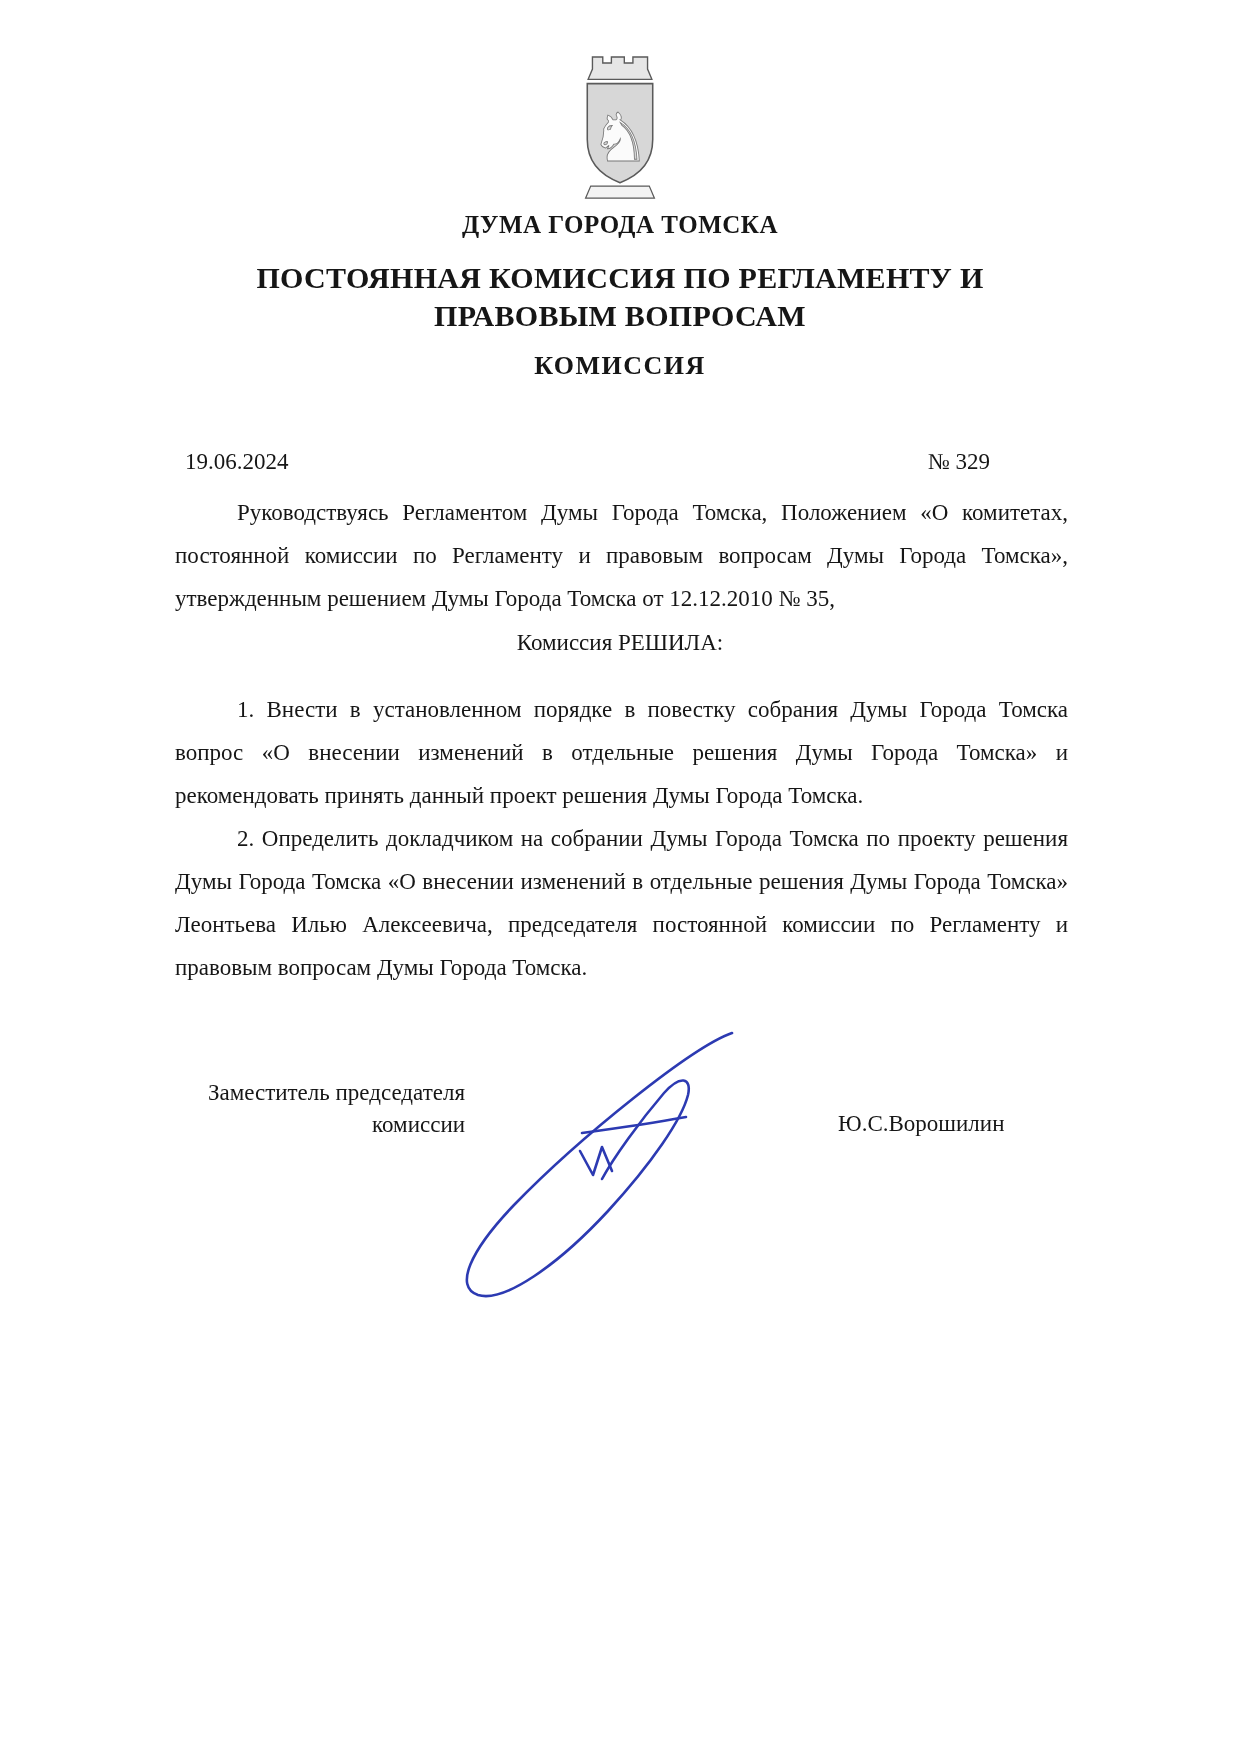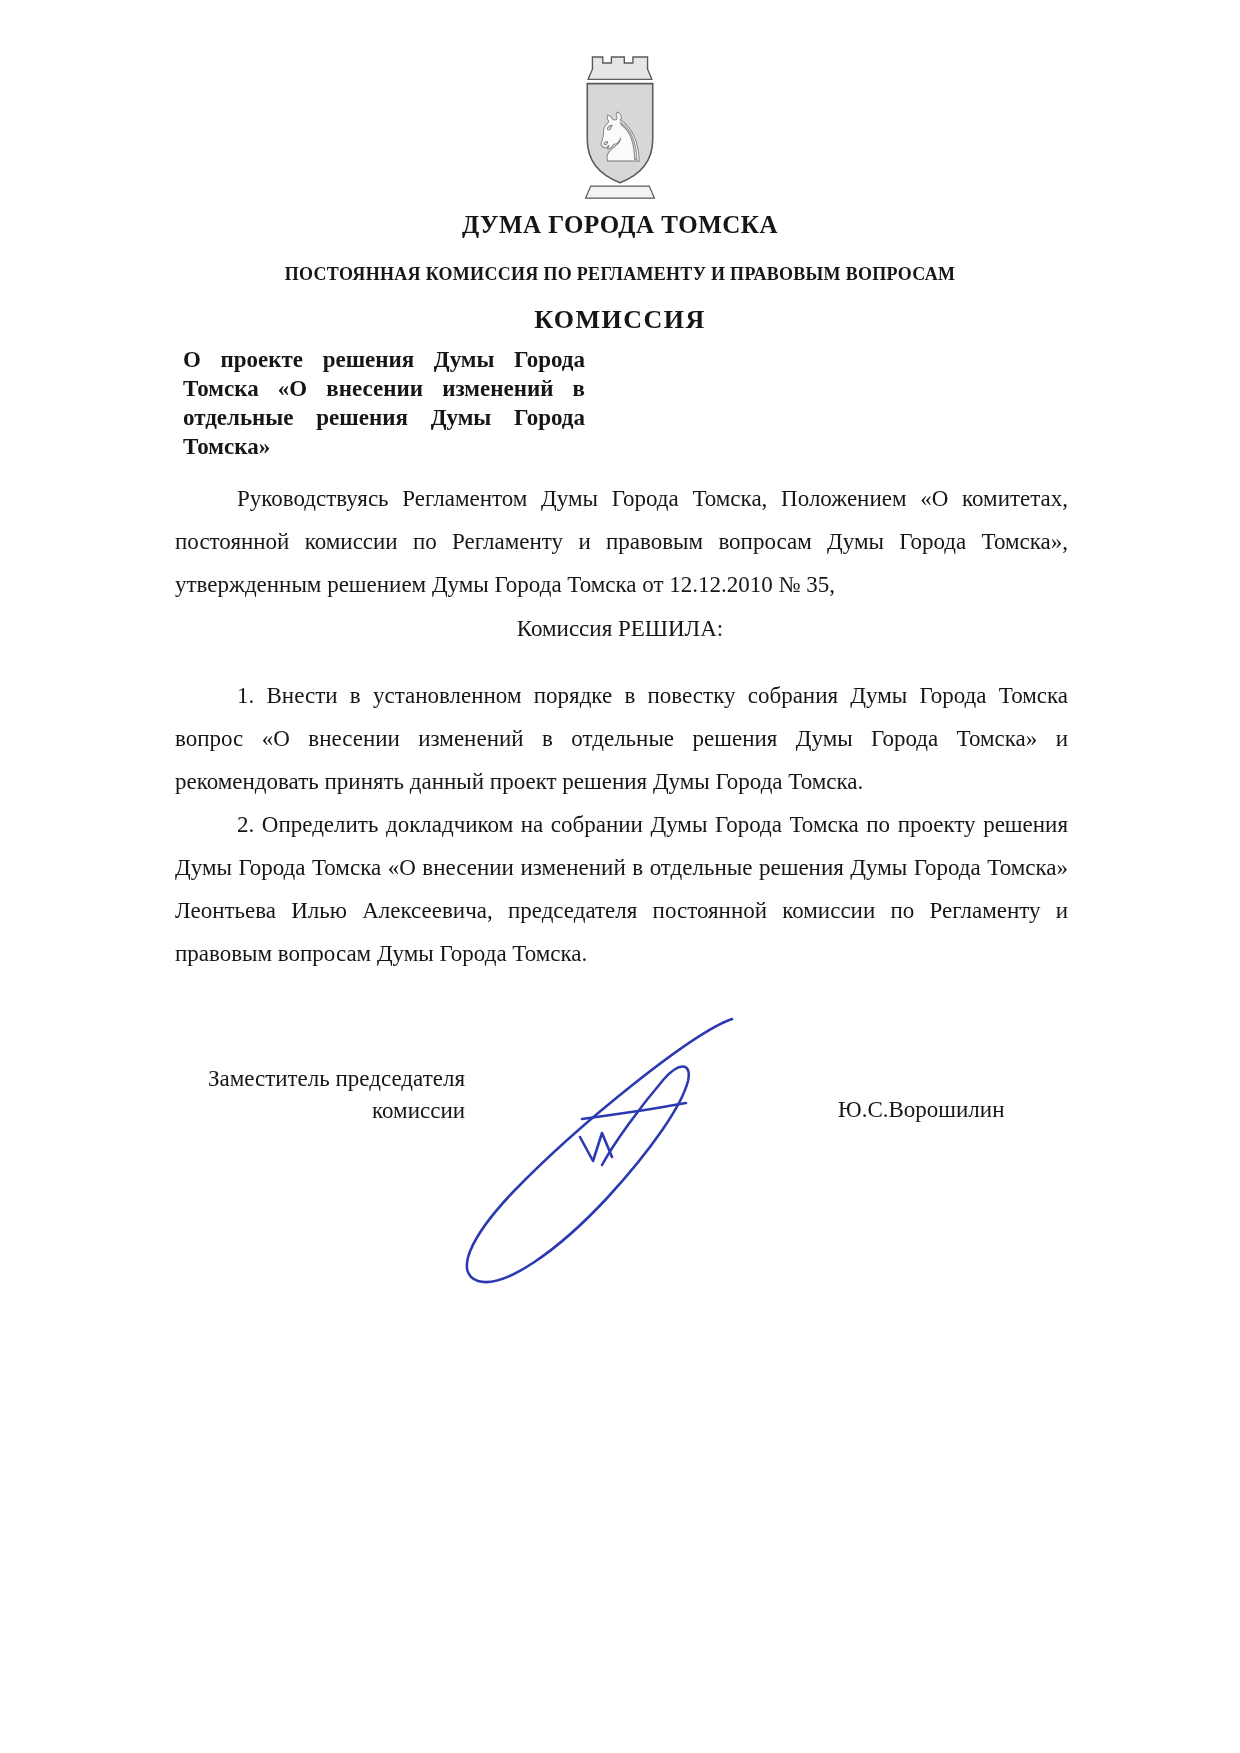--- a/index.html
+++ b/index.html
@@ -21,23 +21,23 @@
   .org-title {
     text-align: center;
     font-size: 25px;
     font-weight: bold;
     letter-spacing: 0.5px;
   }
   .commission-title {
     margin: 20px auto 0 auto;
     width: 860px;
     text-align: center;
-    font-size: 18px;
+    font-size: 30px;
     font-weight: bold;
-    line-height: 30px;
+    line-height: 38px;
     letter-spacing: 0.3px;
   }
   .doc-type {
     margin-top: 16px;
     text-align: center;
     font-size: 26px;
     font-weight: bold;
     letter-spacing: 1.5px;
   }
   .meta-row {
@@ -114,22 +114,25 @@
       <path d="M38,152 L106,152 L112,166 L32,166 Z" fill="#f3f3f3" stroke="#5a5a5a" stroke-width="1.4"></path>
     </svg>
   </div>
 
   <div class="org-title">ДУМА ГОРОДА ТОМСКА</div>
 
   <div class="commission-title">ПОСТОЯННАЯ КОМИССИЯ ПО РЕГЛАМЕНТУ И ПРАВОВЫМ ВОПРОСАМ</div>
 
   <div class="doc-type">КОМИССИЯ</div>
 
+  <div class="meta-row">
+    <span>19.06.2024</span>
+    <span>№ 329</span>
+  </div>
 
-  <div class="subject">О проекте решения Думы Города Томска «О внесении изменений в отдельные решения Думы Города Томска»</div>
 
   <p class="para preamble">Руководствуясь Регламентом Думы Города Томска, Положением «О комитетах, постоянной комиссии по Регламенту и правовым вопросам Думы Города Томска», утвержденным решением Думы Города Томска от 12.12.2010 № 35,</p>
 
   <div class="resolved-heading">Комиссия РЕШИЛА:</div>
 
   <p class="para item-1">1. Внести в установленном порядке в повестку собрания Думы Города Томска вопрос «О внесении изменений в отдельные решения Думы Города Томска» и рекомендовать принять данный проект решения Думы Города Томска.</p>
 
   <p class="para item-2">2. Определить докладчиком на собрании Думы Города Томска по проекту решения Думы Города Томска «О внесении изменений в отдельные решения Думы Города Томска» Леонтьева Илью Алексеевича, председателя постоянной комиссии по Регламенту и правовым вопросам Думы Города Томска.</p>
 
   <div class="sign-block">

